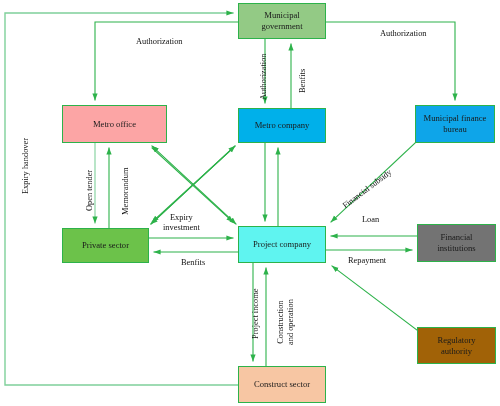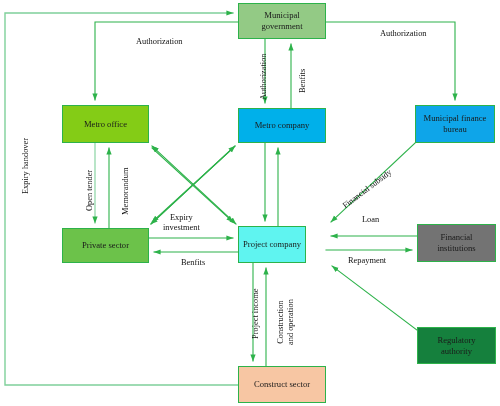--- a/index.html
+++ b/index.html
@@ -120,47 +120,47 @@
 
       <path d="M266,366 L266,268" marker-end="url(#ah)"></path>
     </g>
   </svg>
 
   <div class="node-box" style="left:238px; top:3px; width:88px; height:36px; background:#93ca85;">
     <span style="white-space:pre-line;">Municipal
 government</span>
   </div>
 
-  <div class="node-box" style="left:62px; top:105px; width:87px; height:38px; background:#84cc16;">
+  <div class="node-box" style="left:62px; top:105px; width:105px; height:38px; background:#fca5a5;">
     <span style="white-space:pre-line;">Metro office</span>
   </div>
 
   <div class="node-box" style="left:238px; top:108px; width:88px; height:35px; background:#00b0ea;">
     <span style="white-space:pre-line;">Metro company</span>
   </div>
 
   <div class="node-box" style="left:415px; top:105px; width:80px; height:38px; background:#0ea5e9;">
     <span style="white-space:pre-line;">Municipal finance
 bureau</span>
   </div>
 
   <div class="node-box" style="left:62px; top:228px; width:87px; height:35px; background:#6cc24a;">
     <span style="white-space:pre-line;">Private sector</span>
   </div>
 
-  <div class="node-box" style="left:238px; top:226px; width:68px; height:37px; background:#5ff4f0;">
+  <div class="node-box" style="left:238px; top:226px; width:88px; height:37px; background:#5ff4f0;">
     <span style="white-space:pre-line;">Project company</span>
   </div>
 
   <div class="node-box" style="left:417px; top:224px; width:79px; height:38px; background:#737373;">
     <span style="white-space:pre-line;">Financial
 institutions</span>
   </div>
 
-  <div class="node-box" style="left:417px; top:327px; width:79px; height:37px; background:#15803d;">
+  <div class="node-box" style="left:417px; top:327px; width:79px; height:37px; background:#a16207;">
     <span style="white-space:pre-line;">Regulatory
 authority</span>
   </div>
 
   <div class="node-box" style="left:238px; top:366px; width:88px; height:37px; background:#f7c6a3;">
     <span style="white-space:pre-line;text-align:right;">Construct sector</span>
   </div>
 
   <div class="edge-label" style="left:136px; top:37px;">Authorization</div>
 

